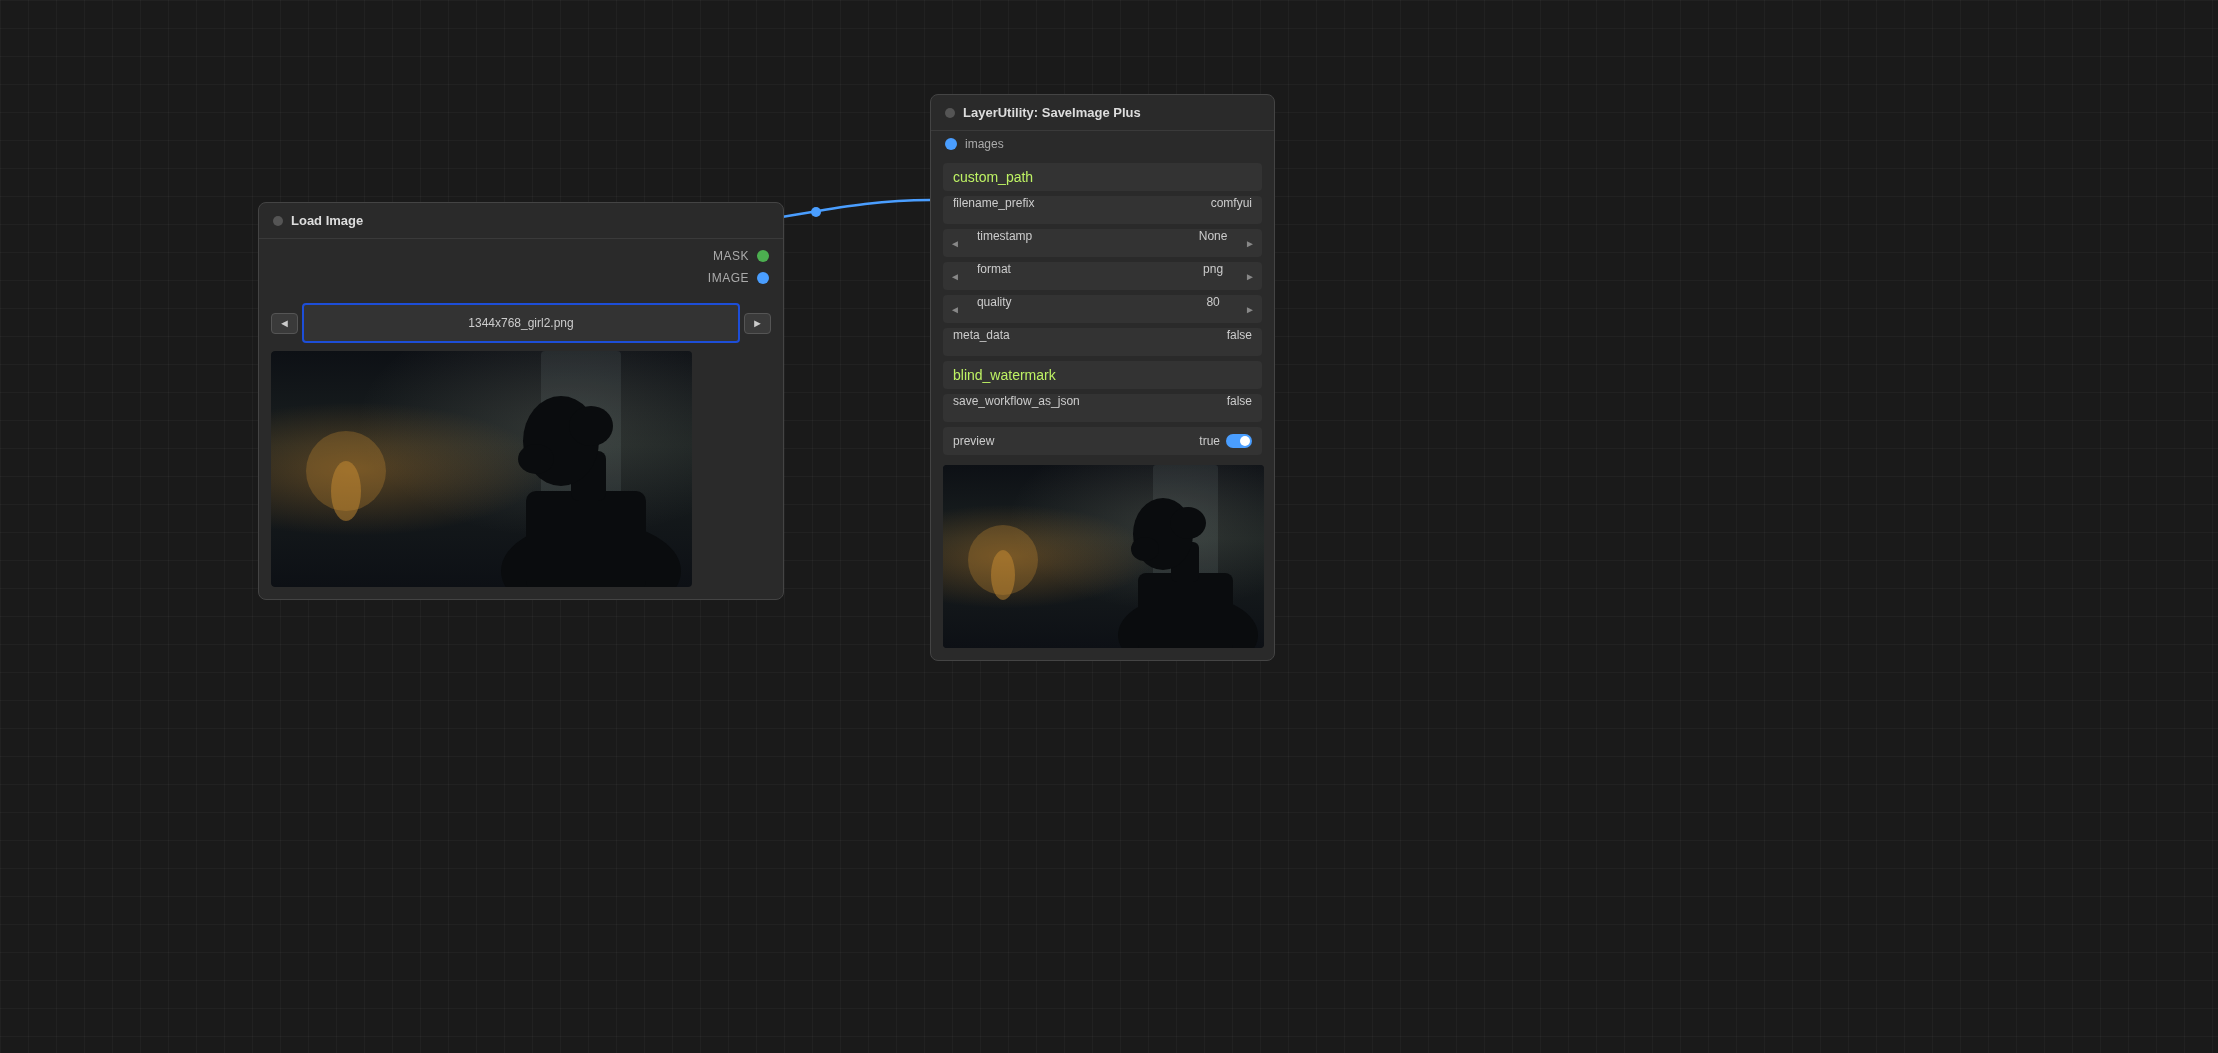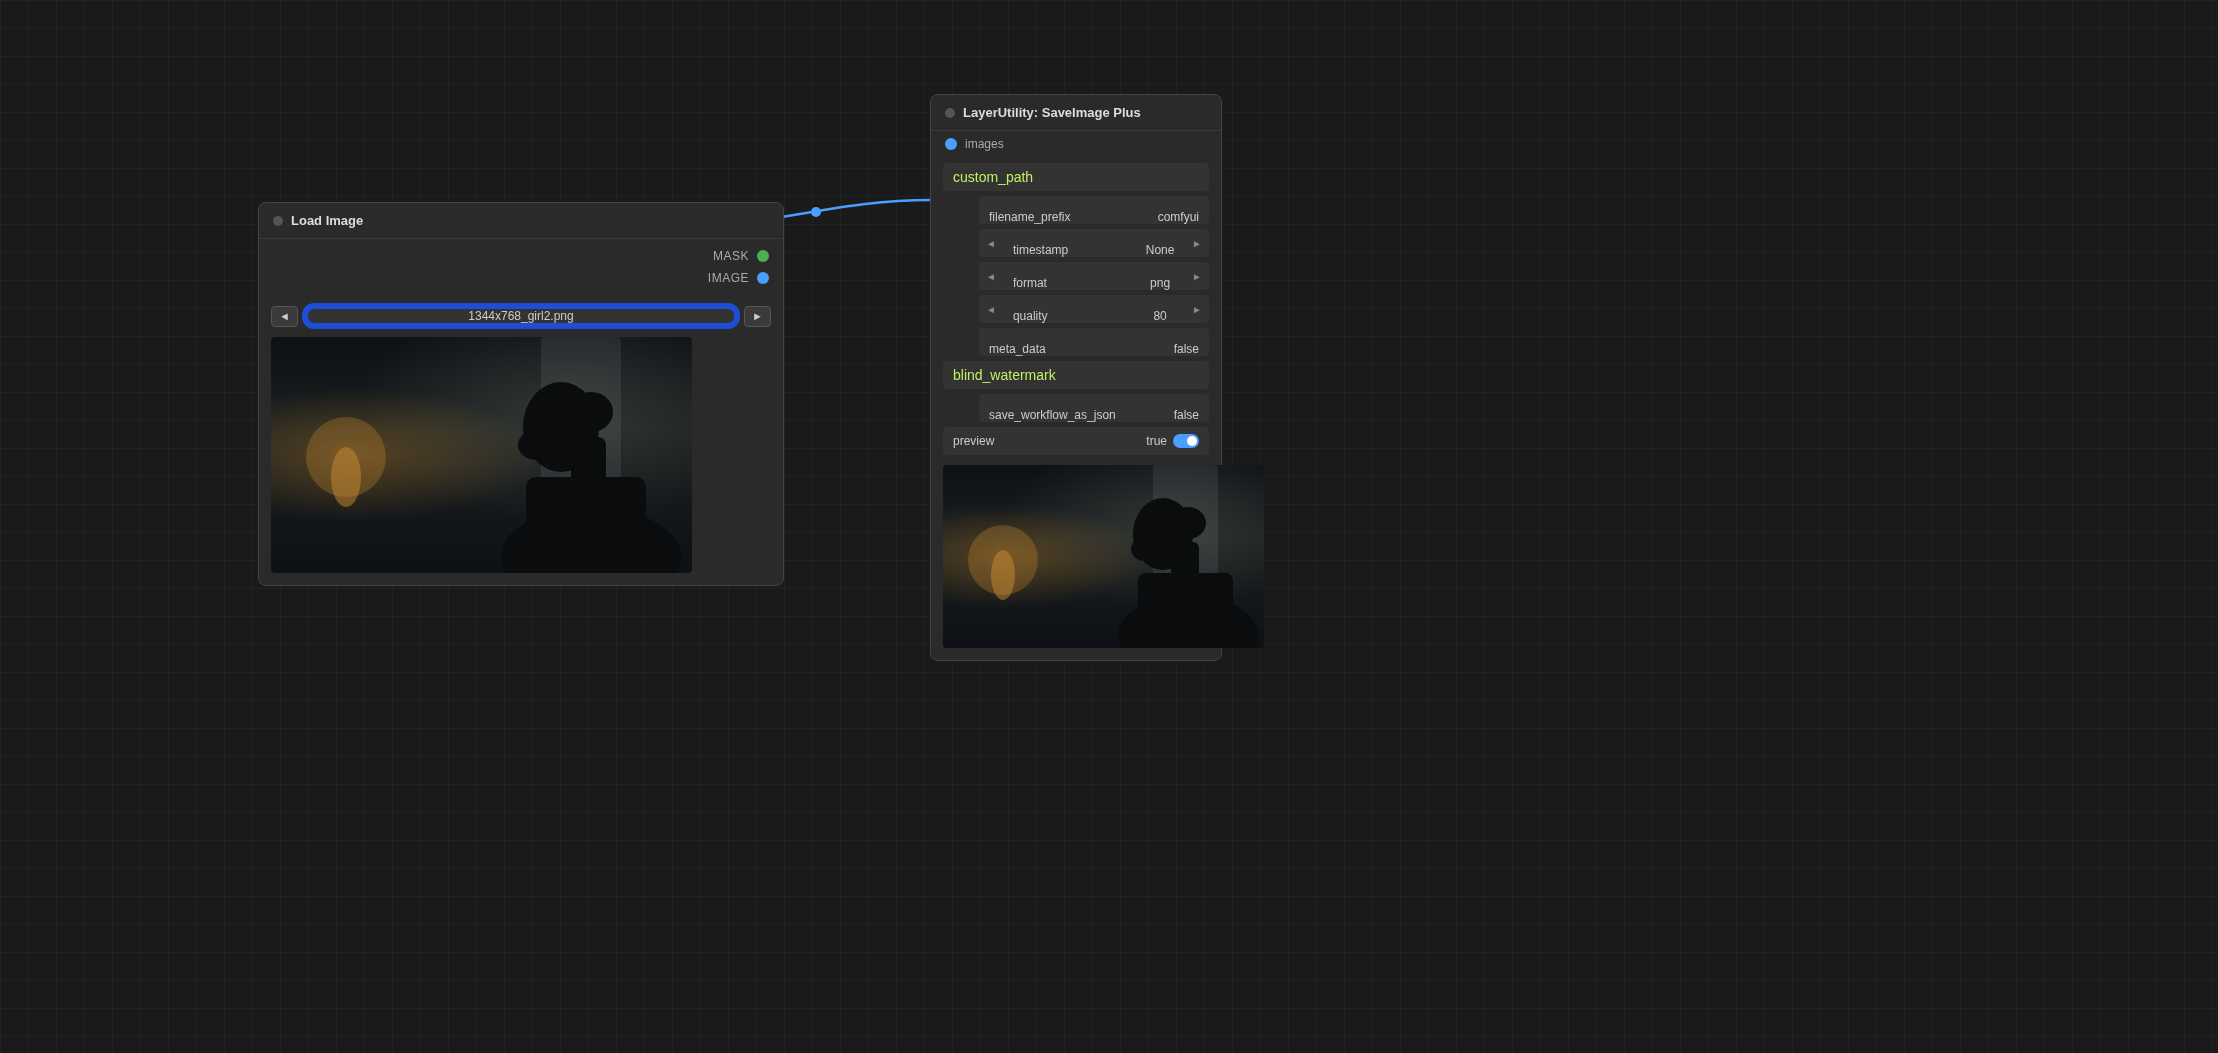--- a/index.html
+++ b/index.html
@@ -115,23 +115,23 @@
       padding: 4px 7px;
       border-radius: 4px;
       cursor: pointer;
       font-size: 11px;
       line-height: 1;
     }
 
     .image-name-display {
       flex: 1;
       background: #333;
-      border: 6px solid #1d4ed8;
-      border-radius: 12px;
-      padding: 0 10px;
+      border: 2px solid #1d4ed8;
+      border-radius: 4px;
+      padding: 11px 10px;
       font-size: 12px;
       color: #ccc;
       text-align: center;
     }
 
     .upload-btn {
       width: 100%;
       background: #3a3a3a;
       border: 1px solid #555;
       border-radius: 4px;
@@ -165,21 +165,21 @@
       background:
         radial-gradient(ellipse at 20% 50%, rgba(180,120,40,0.4) 0%, transparent 40%),
         radial-gradient(ellipse at 70% 30%, rgba(200,200,180,0.15) 0%, transparent 50%),
         linear-gradient(180deg, #0d1015 0%, #1a2020 40%, #0d1015 100%);
     }
 
     
     .save-image-node {
       left: 930px;
       top: 94px;
-      width: 292px;
+      width: 345px;
     }
 
     .input-connector-row {
       display: flex;
       align-items: center;
       gap: 8px;
       padding: 6px 0 6px 14px;
     }
 
     .input-label {
@@ -189,26 +189,25 @@
 
     .node-fields {
       padding: 6px 12px 10px;
       display: flex;
       flex-direction: column;
       gap: 5px;
     }
 
     .field-row {
       display: flex;
-      align-items: flex-end;
+      align-items: flex-start;
       background: #333;
       border-radius: 4px;
       overflow: hidden;
       height: 28px;
-      margin-left: 36px;
     }
 
     .field-label {
       flex: 1;
       padding: 0 10px;
       font-size: 12px;
       color: #ccc;
     }
 
     .field-value-right {

